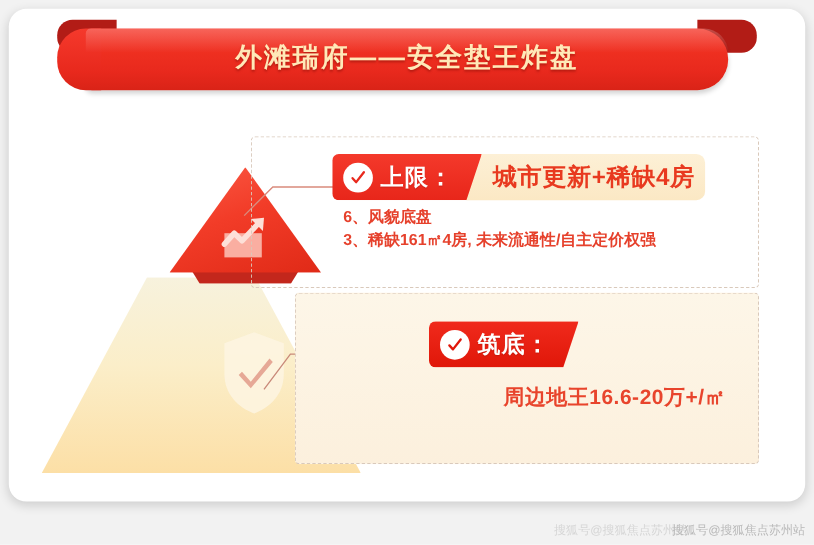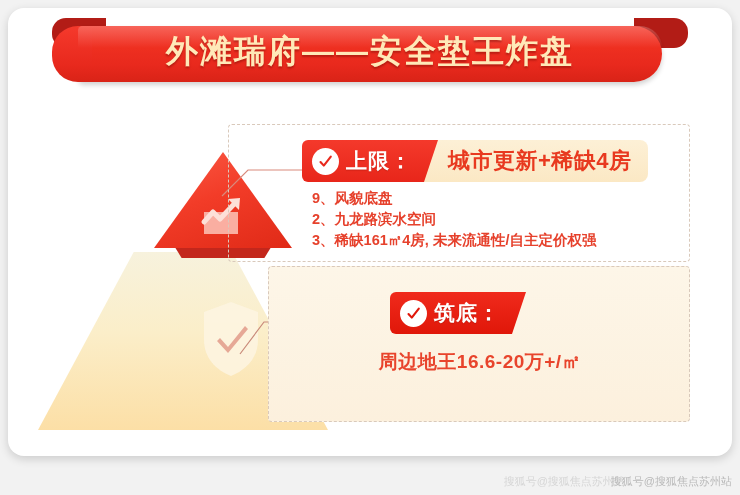--- a/index.html
+++ b/index.html
@@ -58,21 +58,21 @@
     background: linear-gradient(180deg, rgba(255,255,255,0.22), rgba(255,255,255,0));
     border-radius: 6px 30px 0 0;
     pointer-events: none;
   }
   .banner-title {
     position: absolute;
     left: 0; top: 0;
     width: 636px; height: 68px;
     display: flex; align-items: center; justify-content: center;
     color: #ffe9b8;
-    font-size: 32px;
+    font-size: 24px;
     font-weight: bold;
     letter-spacing: 2px;
     text-shadow: 0 2px 2px rgba(120,10,5,0.45);
     white-space: nowrap;
   }
 
   
   .pyramid-base {
     position: absolute;
     left: 38px; top: 252px;
@@ -162,21 +162,21 @@
     font-size: 21px;
     font-weight: bold;
     letter-spacing: 1px;
     white-space: nowrap;
     text-shadow: 0 1px 1px rgba(130,10,0,0.3);
   }
   .tag-cream {
     display: flex; align-items: center;
     height: 42px;
     margin-left: -14px;
-    padding: 0 16px 0 24px;
+    padding: 0 9px 0 24px;
     background: linear-gradient(180deg,#fdf0d6 0%, #fbe8c4 100%);
     border-radius: 0 8px 8px 0;
     z-index: 1;
   }
   .tag-cream-label {
     color: #e8391f;
     font-size: 22px;
     font-weight: bold;
     letter-spacing: 0.5px;
     white-space: nowrap;
@@ -194,21 +194,21 @@
     font-weight: bold;
     line-height: 21px;
     white-space: nowrap;
   }
 
   
   .bottom-text {
     position: absolute;
     left: 300px; top: 348px;
     width: 360px;
-    text-align: center;
+    text-align: right;
   }
   .bottom-line {
     color: #e8442c;
     font-size: 19px;
     font-weight: bold;
     line-height: 27px;
     letter-spacing: 0.5px;
     white-space: nowrap;
   }
 
@@ -281,22 +281,21 @@
         </svg>
       </span>
       <span class="tag-red-label">上限：</span>
     </div>
     <div class="tag-cream">
       <span class="tag-cream-label">城市更新+稀缺4房</span>
     </div>
   </div>
 
   <div class="bullets">
-    <div class="bullet-line">9、风貌底盘</div>
-    <div class="bullet-line">2、九龙路滨水空间</div>
+    <div class="bullet-line">6、风貌底盘</div>
     <div class="bullet-line">3、稀缺161㎡4房, 未来流通性/自主定价权强</div>
   </div>
 
   <div class="panel panel-bottom"></div>
 
   <div class="tag-row bottom">
     <div class="tag-red">
       <span class="check-circle">
         <svg width="17" height="17" viewBox="0 0 17 17">
           <path d="M3.5 9 L6.8 12.6 L13.8 3.6" stroke="#e0170a" stroke-width="2.1" fill="none" stroke-linecap="round" stroke-linejoin="round"></path>

